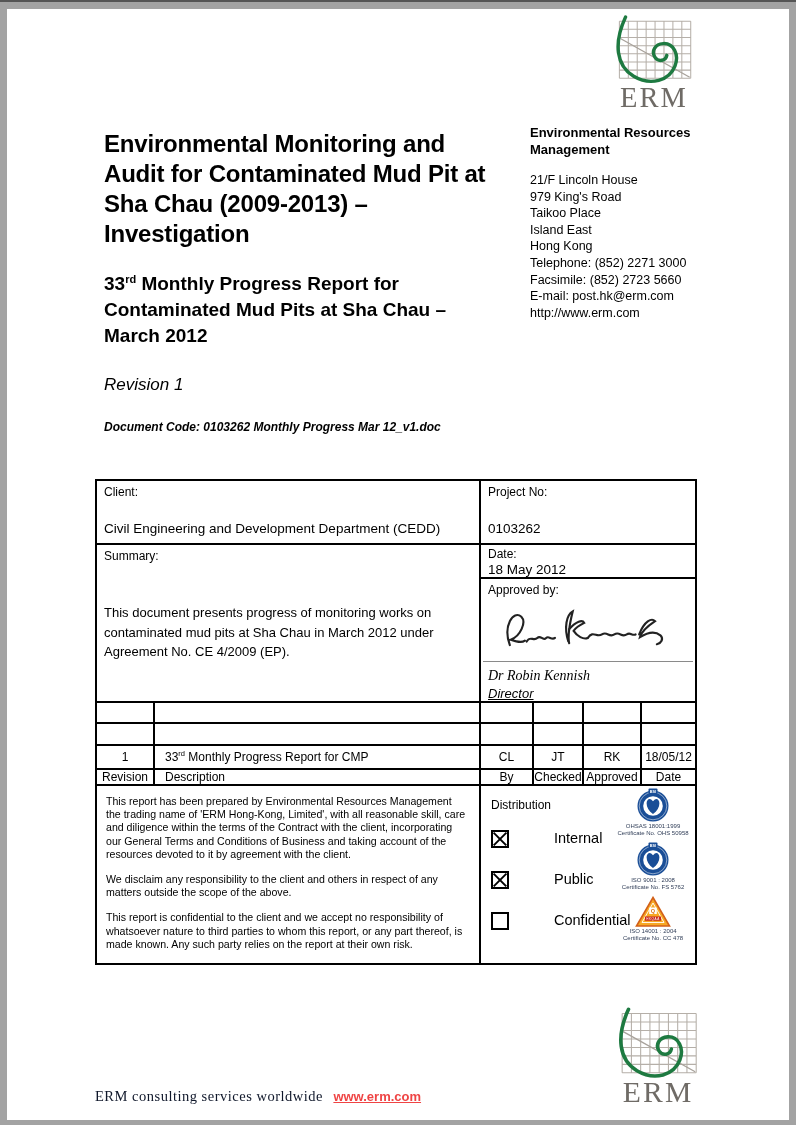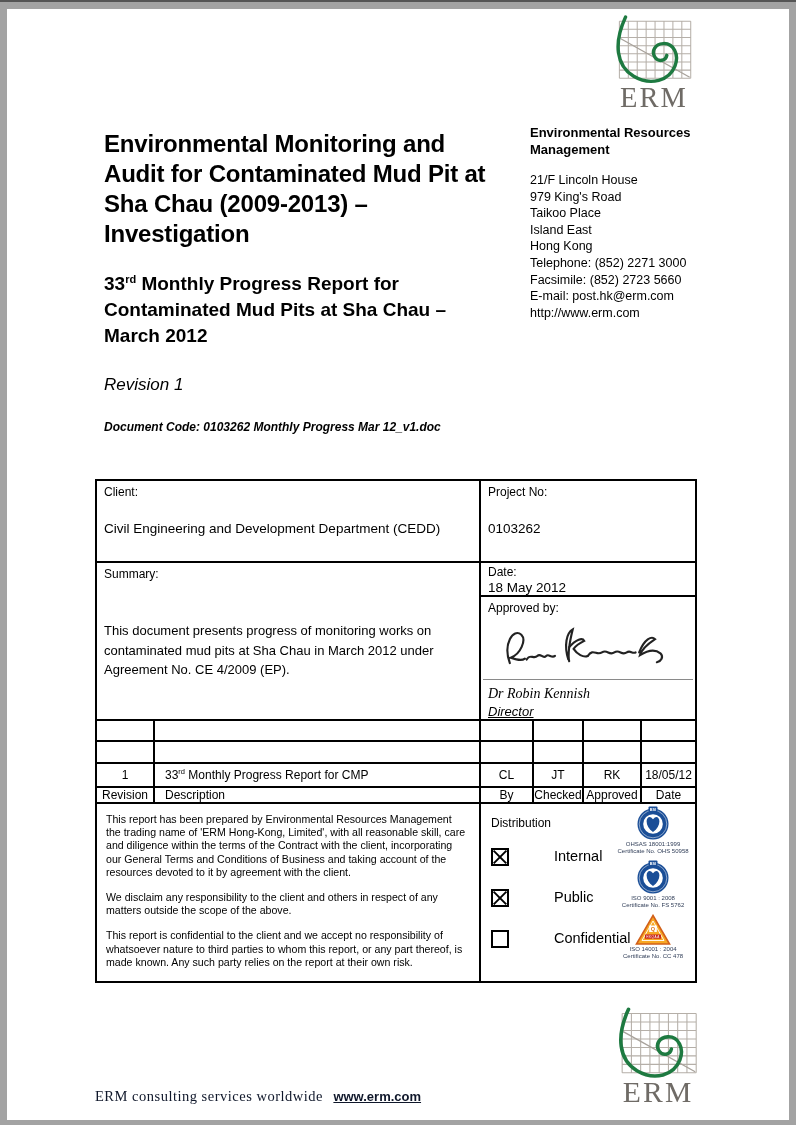--- a/index.html
+++ b/index.html
@@ -68,21 +68,21 @@
   .cb.checked::after { transform:rotate(-45deg); }
   .dist-item-label { font-size:14.5px; margin-left:16px; }
 
   .badges { position:absolute; right:3px; top:2px; width:78px; display:flex; flex-direction:column; align-items:center; }
   .badge { display:flex; flex-direction:column; align-items:center; margin-bottom:5px; }
   .badge-caption { margin-top:1px; font-size:6px; line-height:7px; color:#33405a; text-align:center; white-space:nowrap; }
 
   
   .footer { position:absolute; left:88px; top:1078px; white-space:nowrap; }
   .footer-tagline { font-family:"Liberation Serif", serif; font-size:14.5px; color:#0f172a; letter-spacing:0.5px; }
-  .footer-link { font-size:13px; font-weight:bold; color:#0f172a; text-decoration:underline; margin-left:6px; }
+  .footer-link { font-size:13px; font-weight:bold; color:#ef4444; text-decoration:underline; margin-left:6px; }
 </style>
 </head>
 <body>
 
 <svg width="0" height="0" style="position:absolute" aria-hidden="true">
   <defs>
     <g id="ermlogo">
       <path d="M20 6H90M20 14H90M20 22H90M20 30H90M20 38H90M20 46H90M20 54H90M20 62H90M20 6V62M28.75 6V62M37.5 6V62M46.25 6V62M55 6V62M63.75 6V62M72.5 6V62M81.25 6V62M90 6V62" stroke="#b5afa8" stroke-width="1" fill="none"></path>
       <line x1="21" y1="23" x2="89" y2="61" stroke="#a8a29b" stroke-width="1.3"></line>
       <path d="M26 2 C14 28 17 50 34 60 C51 70 69 64 74.5 50 C79 38.5 73 27.5 63 28 C55 28.4 51 35.5 55 41.5 C58.2 46.3 65.5 45 66.5 39.5" stroke="#1e7a41" stroke-width="3.4" fill="none" stroke-linecap="round"></path>
@@ -147,21 +147,21 @@
   <table class="doc-table">
     <colgroup>
       <col style="width:58px">
         <col style="width:326px">
         <col style="width:53px">
         <col style="width:50px">
         <col style="width:58px">
         <col style="width:55px">
     </colgroup>
     <tbody>
-      <tr style="height:82px">
+      <tr style="height:64px">
         <td colspan="2">
           <div class="cell-label">Client:</div>
           <div class="cell-value client-value">Civil Engineering and Development Department (CEDD)</div>
         </td>
         <td colspan="4">
           <div class="cell-label">Project No:</div>
           <div class="cell-value client-value">0103262</div>
         </td>
       </tr>
       <tr style="height:28px">

